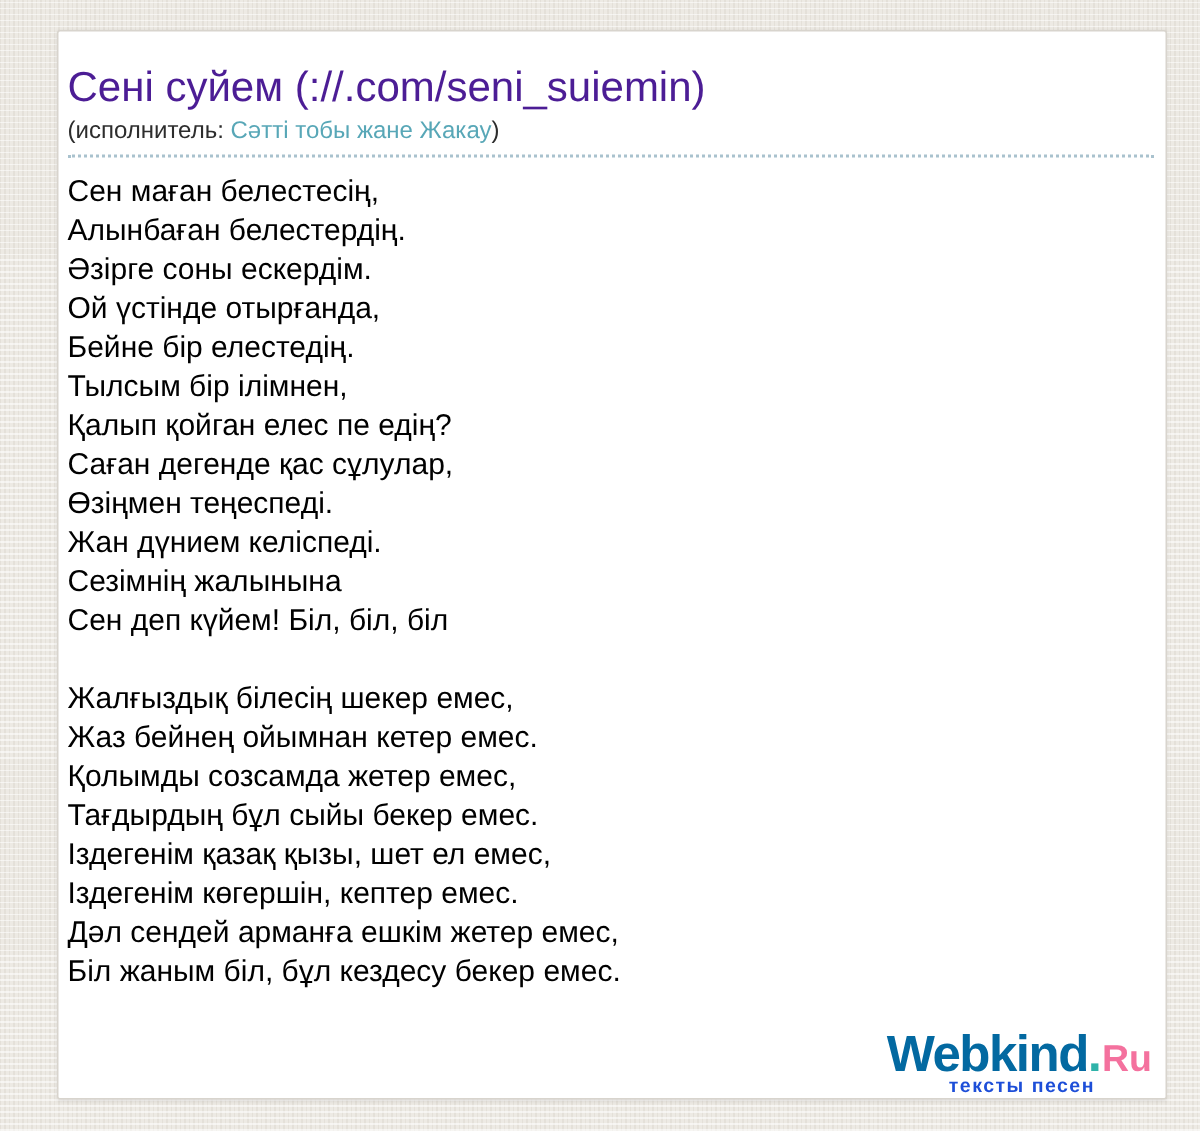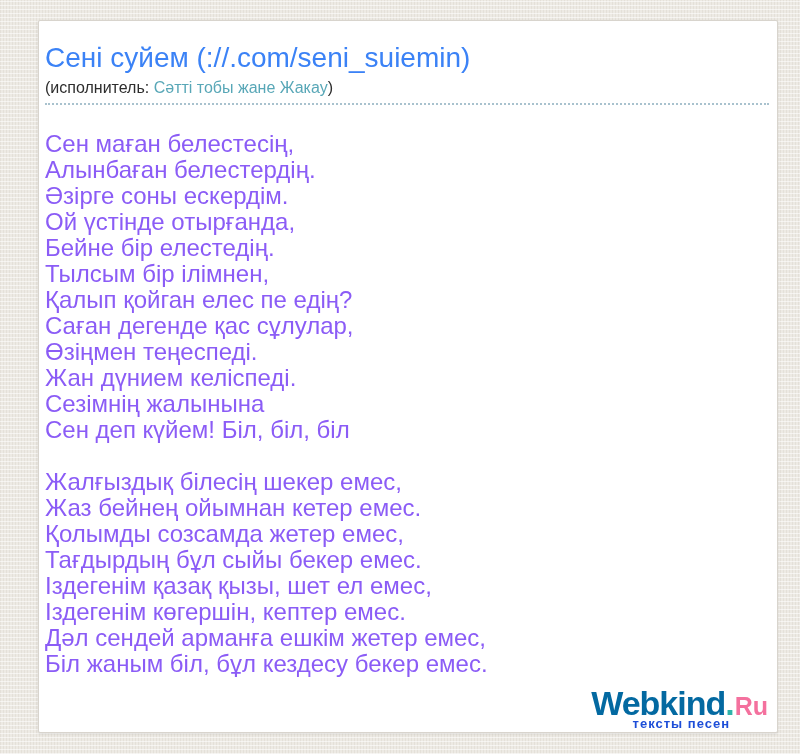--- a/index.html
+++ b/index.html
@@ -31,45 +31,45 @@
     border-radius: 2px;
     box-shadow: 0 1px 3px rgba(0,0,0,0.10);
     padding: 0 8px 0 6px;
   }
 
   .song-title {
     margin-top: 22px;
     font-size: 28px;
     font-weight: 400;
     line-height: 1.1;
-    color: #3b82f6;
+    color: #4c1d95;
     letter-spacing: 0;
     white-space: nowrap;
   }
 
   .artist-line {
     margin-top: 4px;
     font-size: 16px;
     color: #2d2d2d;
     padding-bottom: 6px;
     border-bottom: 2px dotted #a9c2ce;
     line-height: 1.2;
   }
 
   .artist-link {
     color: #58a7b7;
     text-decoration: none;
     cursor: pointer;
   }
 
   .lyrics {
-    margin-top: 26px;
-    font-size: 24px;
+    margin-top: 10px;
+    font-size: 20px;
     line-height: 26px;
-    color: #8b5cf6;
+    color: #000000;
   }
 
   .lyric-line {
     min-height: 26px;
     white-space: nowrap;
   }
 
   .site-logo {
     position: absolute;
     right: 9px;

